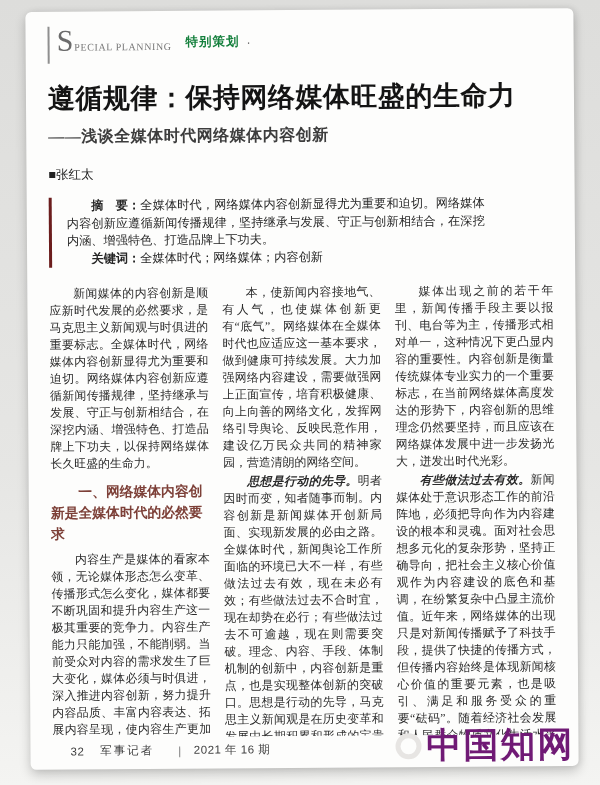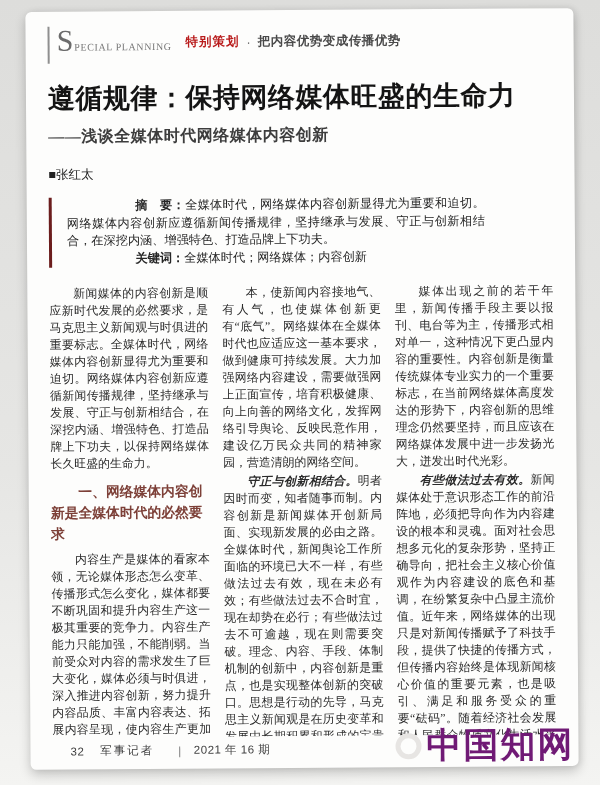--- a/index.html
+++ b/index.html
@@ -21,21 +21,21 @@
   }
   .inner { padding: 14px 22px 0 22px; position: relative; height: 100%; }
 
   
   .header { display: flex; align-items: flex-start; }
   .header-rule { width: 2px; height: 37px; background: #8f8f8f; margin-right: 7px; margin-top: 1px; }
   .logo { display: flex; align-items: flex-end; color: #6b6b6b; }
   .logo-letter { font-size: 30px; line-height: 30px; font-family: "Liberation Serif", serif; }
   .logo-word { font-size: 10px; letter-spacing: 0.6px; margin-left: 1px; margin-bottom: 3px; color: #777; text-align: right; }
   .section-line { margin-left: 14px; margin-top: 9px; font-family: "Liberation Sans", sans-serif; font-size: 12.5px; display: flex; align-items: center; }
-  .section-label { font-weight: bold; color: #b91c1c; letter-spacing: 1px; font-family: Liberation Mono, monospace; }
+  .section-label { font-weight: bold; color: #15803d; letter-spacing: 1px; font-family: Liberation Mono, monospace; }
   .section-dot { margin: 0 7px; color: #4a4a4a; }
   .section-tagline { color: #4a4a4a; font-weight: 600; letter-spacing: 0.5px; }
 
   
   .title {
     margin-top: 17px;
     font-family: "Liberation Sans", sans-serif;
     font-weight: bold; font-size: 27px; letter-spacing: 0.5px;
     color: #141414;
   }
@@ -43,21 +43,21 @@
   .author { margin-top: 19px; font-size: 12.5px; color: #222; }
 
   
   .abstract-block {
     margin-top: 14px; margin-right: 68px;
     border-left: 3px solid #6b1d1d;
     padding-left: 15px;
     font-size: 12.2px; line-height: 17.5px; color: #262626;
   }
   .abstract-block p { text-indent: 2em; text-align: justify; }
-  .abstract-label, .keywords-label { font-weight: bold; margin-left: 44px; }
+  .abstract-label, .keywords-label { font-weight: bold; }
 
   
   .columns {
     margin-top: 18px;
     display: flex; gap: 14px;
     height: 452px; overflow: hidden;
   }
   .col { flex: 1; font-size: 11.9px; line-height: 17px; color: #2b2b2b; text-align: justify; }
   .col p { text-indent: 2em; margin: 0; }
   .col p + p { margin-top: 2px; }
@@ -97,42 +97,41 @@
 
     <div class="header">
       <div class="header-rule"></div>
       <div class="logo">
         <span class="logo-letter">S</span>
         <span class="logo-word">PECIAL PLANNING</span>
       </div>
       <div class="section-line">
         <span class="section-label">特别策划</span>
         <span class="section-dot">·</span>
-        <span class="section-tagline">把内容优势变成传播优势</span>
       </div>
     </div>
 
     <h1 class="title">遵循规律：保持网络媒体旺盛的生命力</h1>
     <div class="subtitle">——浅谈全媒体时代网络媒体内容创新</div>
     <div class="author">■张红太</div>
 
     <div class="abstract-block">
       <p><span class="abstract-label">摘　要：</span><span>全媒体时代，网络媒体内容创新显得尤为重要和迫切。网络媒体内容创新应遵循新闻传播规律，坚持继承与发展、守正与创新相结合，在深挖内涵、增强特色、打造品牌上下功夫。</span></p>
       <p><span class="keywords-label">关键词：</span><span>全媒体时代；网络媒体；内容创新</span></p>
     </div>
 
     <div class="columns">
       <div class="col">
         <p>新闻媒体的内容创新是顺应新时代发展的必然要求，是马克思主义新闻观与时俱进的重要标志。全媒体时代，网络媒体内容创新显得尤为重要和迫切。网络媒体内容创新应遵循新闻传播规律，坚持继承与发展、守正与创新相结合，在深挖内涵、增强特色、打造品牌上下功夫，以保持网络媒体长久旺盛的生命力。</p>
         <div class="col-heading">一、网络媒体内容创新是全媒体时代的必然要求</div>
         <p>内容生产是媒体的看家本领，无论媒体形态怎么变革、传播形式怎么变化，媒体都要不断巩固和提升内容生产这一极其重要的竞争力。内容生产能力只能加强，不能削弱。当前受众对内容的需求发生了巨大变化，媒体必须与时俱进，深入推进内容创新，努力提升内容品质、丰富内容表达、拓展内容呈现，使内容生产更加适应时代要求，更加契合受众需求。新闻媒体应以内容创新为根</p>
       </div>
       <div class="col">
         <p>本，使新闻内容接地气、有人气，也使媒体创新更有“底气”。网络媒体在全媒体时代也应适应这一基本要求，做到健康可持续发展。大力加强网络内容建设，需要做强网上正面宣传，培育积极健康、向上向善的网络文化，发挥网络引导舆论、反映民意作用，建设亿万民众共同的精神家园，营造清朗的网络空间。</p>
-        <p><span class="lead">守正与创新相结合。</span><span>明者因时而变，知者随事而制。内容创新是新闻媒体开创新局面、实现新发展的必由之路。全媒体时代，新闻舆论工作所面临的环境已大不一样，有些做法过去有效，现在未必有效；有些做法过去不合时宜，现在却势在必行；有些做法过去不可逾越，现在则需要突破。理念、内容、手段、体制机制的创新中，内容创新是重点，也是实现整体创新的突破口。思想是行动的先导，马克思主义新闻观是在历史变革和发展中长期积累和形成的宝贵财富，也是新闻传播的生命力之所在。在网络</span></p>
+        <p><span class="lead">思想是行动的先导。</span><span>明者因时而变，知者随事而制。内容创新是新闻媒体开创新局面、实现新发展的必由之路。全媒体时代，新闻舆论工作所面临的环境已大不一样，有些做法过去有效，现在未必有效；有些做法过去不合时宜，现在却势在必行；有些做法过去不可逾越，现在则需要突破。理念、内容、手段、体制机制的创新中，内容创新是重点，也是实现整体创新的突破口。思想是行动的先导，马克思主义新闻观是在历史变革和发展中长期积累和形成的宝贵财富，也是新闻传播的生命力之所在。在网络</span></p>
       </div>
       <div class="col">
         <p>媒体出现之前的若干年里，新闻传播手段主要以报刊、电台等为主，传播形式相对单一，这种情况下更凸显内容的重要性。内容创新是衡量传统媒体专业实力的一个重要标志，在当前网络媒体高度发达的形势下，内容创新的思维理念仍然要坚持，而且应该在网络媒体发展中进一步发扬光大，迸发出时代光彩。</p>
         <p><span class="lead">有些做法过去有效。</span><span>新闻媒体处于意识形态工作的前沿阵地，必须把导向作为内容建设的根本和灵魂。面对社会思想多元化的复杂形势，坚持正确导向，把社会主义核心价值观作为内容建设的底色和基调，在纷繁复杂中凸显主流价值。近年来，网络媒体的出现只是对新闻传播赋予了科技手段，提供了快捷的传播方式，但传播内容始终是体现新闻核心价值的重要元素，也是吸引、满足和服务受众的重要“砝码”。随着经济社会发展和人民群众物质文化生活水平的提升，人们对新事物、新理念的关注度、追求</span></p>
       </div>
     </div>
 
     <div class="footer">
       <span class="pageno">32</span>
       <span class="journal">军事记者</span>

